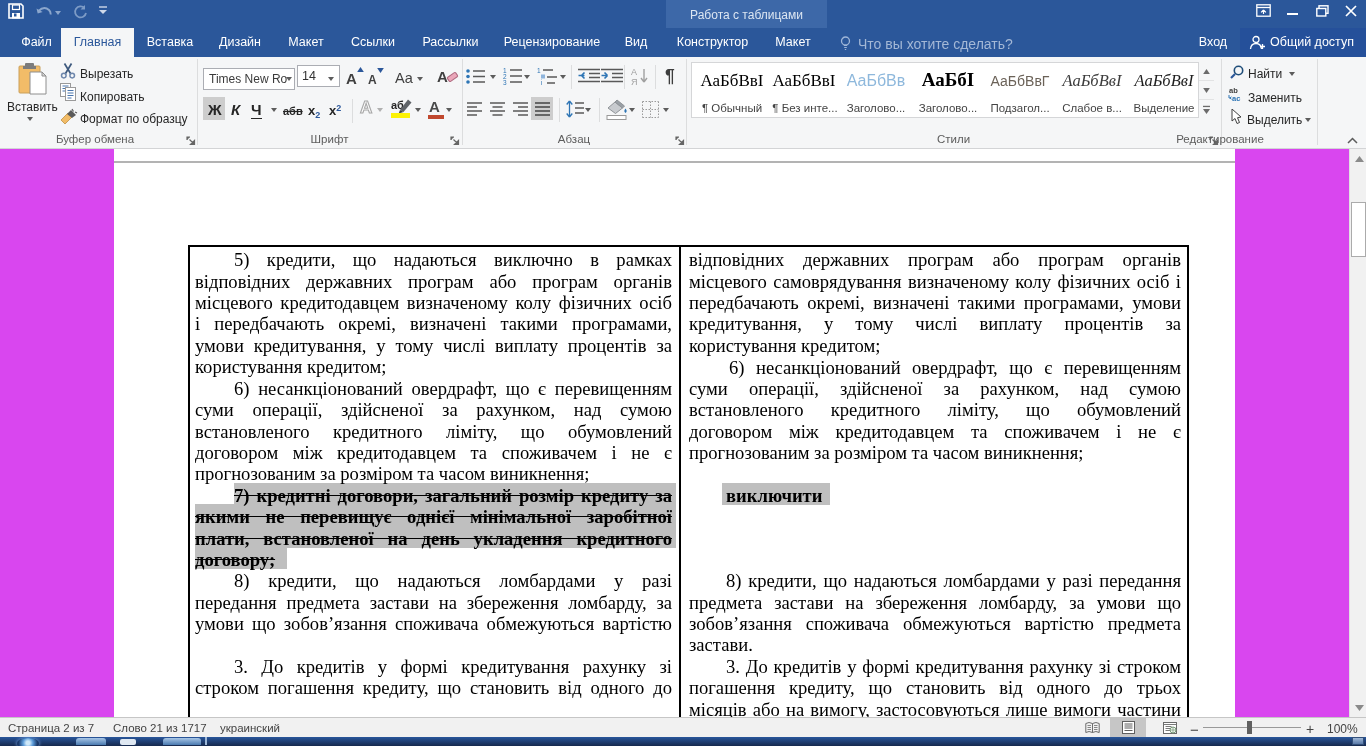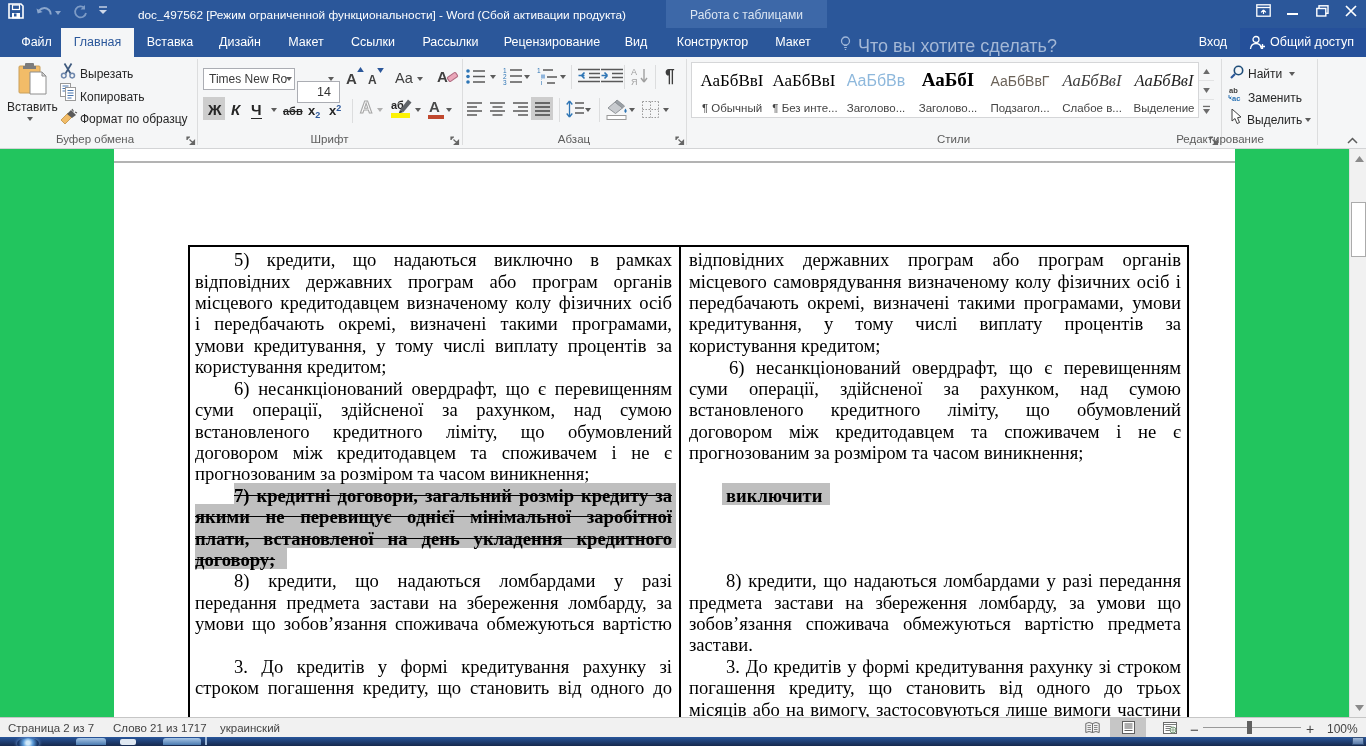--- a/index.html
+++ b/index.html
@@ -24,21 +24,21 @@
 .gdiv { position:absolute; top:2px; height:86px; width:1px; background:#dcddde; }
 .glabel { position:absolute; top:76px; font-size:11.5px; color:#5c5c5c; text-align:center; white-space:nowrap; }
 .launcher { position:absolute; top:79px; width:10px; height:10px; }
 .btnlabel { font-size:12px; color:#262626; white-space:nowrap; position:absolute; }
 .ddarrow { width:0; height:0; border-left:3px solid transparent; border-right:3px solid transparent; border-top:4px solid #5c5c5c; position:absolute; }
 
 
 .combo { position:absolute; background:#fff; border:1px solid #abadb3; font-size:13px; color:#333; }
 
 
-#docarea { position:absolute; left:0; top:149px; width:1349px; height:569px; background:#22c55e; overflow:hidden; }
+#docarea { position:absolute; left:0; top:149px; width:1349px; height:569px; background:#d946ef; overflow:hidden; }
 #page { position:absolute; left:114px; top:0; width:1121px; height:569px; background:#ffffff; }
 #pagesep { position:absolute; left:114px; top:12px; width:1121px; height:2px; background:#b3b3b3; }
 
 
 #tbl { position:absolute; left:188px; top:96px; width:1001px; height:475px; border:2px solid #000; border-bottom:none; }
 #tdiv { position:absolute; left:679px; top:96px; width:2px; height:473px; background:#000; }
 
 .dline { position:absolute; height:21px; font-family:"Liberation Serif", serif; font-size:18.6px; color:#000; line-height:21px; text-align:justify; text-align-last:justify; }
 .dl { left:195px; width:477px; }
 .dr { left:689px; width:492px; }
@@ -53,21 +53,20 @@
 #statusbar { position:absolute; left:0; top:717px; width:1366px; height:20px; background:#f1f1f1; border-top:1px solid #c6c6c6; font-size:11.5px; color:#444; }
 
 #taskbar { position:absolute; left:0; top:737px; width:1366px; height:9px; background:linear-gradient(#29569b,#16294d); }
 </style>
 </head>
 <body>
 
 <div id="titlebar">
   <div id="ctxhead"></div>
   <div id="ctxlabel">Работа с таблицами</div>
-  <div id="titletext">doc_497562 [Режим ограниченной функциональности] - Word (Сбой активации продукта)</div>
   <svg class="abs" style="left:8px;top:3px;" width="16" height="16" viewBox="0 0 16 16">
     <path d="M1 1 h12 l2 2 v12 h-14 z" fill="none" stroke="#ffffff" stroke-width="1.6"></path>
     <rect x="4.5" y="2" width="7" height="4.5" fill="none" stroke="#ffffff" stroke-width="1.2"></rect>
     <rect x="4" y="10" width="8" height="5.5" fill="#ffffff"></rect>
     <rect x="6" y="10.5" width="2.5" height="3" fill="#2b579a"></rect>
   </svg>
   <svg class="abs" style="left:36px;top:5px;" width="16" height="13" viewBox="0 0 16 13">
     <path d="M2.5 6 q5.5 -5.5 10.5 -1 q2 2 1.5 4.5" fill="none" stroke="#8ba6cc" stroke-width="1.9"></path>
     <path d="M0.5 3.5 l1.2 5 5 -1.4 z" fill="#8ba6cc"></path>
   </svg>
@@ -106,21 +105,21 @@
   <div class="tab" style="left:493px;width:118px;">Рецензирование</div>
   <div class="tab" style="left:611px;width:50px;">Вид</div>
   <div class="tab" style="left:666px;width:93px;">Конструктор</div>
   <div class="tab" style="left:762px;width:62px;">Макет</div>
   <div class="tab" style="left:1188px;width:50px;">Вход</div>
   <div id="sharebox"></div>
   <svg class="abs" style="left:839px;top:8px;" width="13" height="15" viewBox="0 0 13 15">
     <circle cx="6.5" cy="5" r="4" fill="none" stroke="#9fb6d8" stroke-width="1.3"></circle>
     <path d="M4.8 9.5 h3.4 M5.2 11.5 h2.6 M5.8 13.5 h1.4" stroke="#9fb6d8" stroke-width="1.1"></path>
   </svg>
-  <div class="abs" style="left:858px;top:8px;font-size:18px;color:#a4b8d6;">Что вы хотите сделать?</div>
+  <div class="abs" style="left:858px;top:8px;font-size:14px;color:#a4b8d6;">Что вы хотите сделать?</div>
   <svg class="abs" style="left:1249px;top:7px;" width="17" height="16" viewBox="0 0 17 16">
     <circle cx="7" cy="4.5" r="3" fill="none" stroke="#fff" stroke-width="1.3"></circle>
     <path d="M1.5 14 q0.5 -5.5 5.5 -5.5 q5 0 5.5 5.5" fill="none" stroke="#fff" stroke-width="1.3"></path>
     <path d="M13.5 9 v5 M11 11.5 h5" stroke="#fff" stroke-width="1.3"></path>
   </svg>
   <div class="abs" style="left:1270px;top:7px;font-size:12.5px;color:#fff;">Общий доступ</div>
 </div>
 
 <div id="ribbon">
   <div class="gdiv" style="left:197px;"></div>
@@ -157,21 +156,21 @@
     <path d="M13 1 l1.5 2.5 M16 4 l2 1" stroke="#5a5a5a" stroke-width="1.2"></path>
   </svg>
   <div class="btnlabel" style="left:80px;top:55px;">Формат по образцу</div>
   <div class="glabel" style="left:0;width:190px;">Буфер обмена</div>
   <svg class="launcher" style="left:186px;" width="10" height="10" viewBox="0 0 10 10">
     <path d="M1 4 v-3 h3 M3.5 3.5 l4 4 M8.5 4.5 v4 h-4 z" stroke="#666" stroke-width="1.2" fill="#666"></path>
   </svg>
 
   <div class="combo" style="left:203px;top:11px;width:92px;height:22px;line-height:20px;padding-left:5px;font-size:12px;overflow:hidden;white-space:nowrap;color:#3b3b3b;">Times New Ro</div>
   <div class="ddarrow" style="left:286px;top:20px;"></div>
-  <div class="combo" style="left:297px;top:24px;width:43px;height:22px;line-height:20px;padding-left:19px;font-size:12.5px;">14</div>
+  <div class="combo" style="left:297px;top:8px;width:43px;height:22px;line-height:20px;padding-left:4px;font-size:12.5px;">14</div>
   <div class="ddarrow" style="left:328px;top:20px;"></div>
   <div class="abs" style="left:346px;top:13px;font-size:15px;font-weight:bold;color:#404040;">А</div>
   <svg class="abs" style="left:357px;top:10px;" width="7" height="5" viewBox="0 0 8 6">
       <path d="M4 0 L8 6 L0 6 Z" fill="#2b579a"></path>
     </svg>
   <div class="abs" style="left:368px;top:16px;font-size:12px;font-weight:bold;color:#404040;">А</div>
   <svg class="abs" style="left:377px;top:11px;" width="7" height="5" viewBox="0 0 8 6">
       <path d="M4 6 L8 0 L0 0 Z" fill="#2b579a"></path>
     </svg>
   <div class="abs" style="left:395px;top:13px;font-size:14.5px;color:#3f3f3f;">Аа</div>

